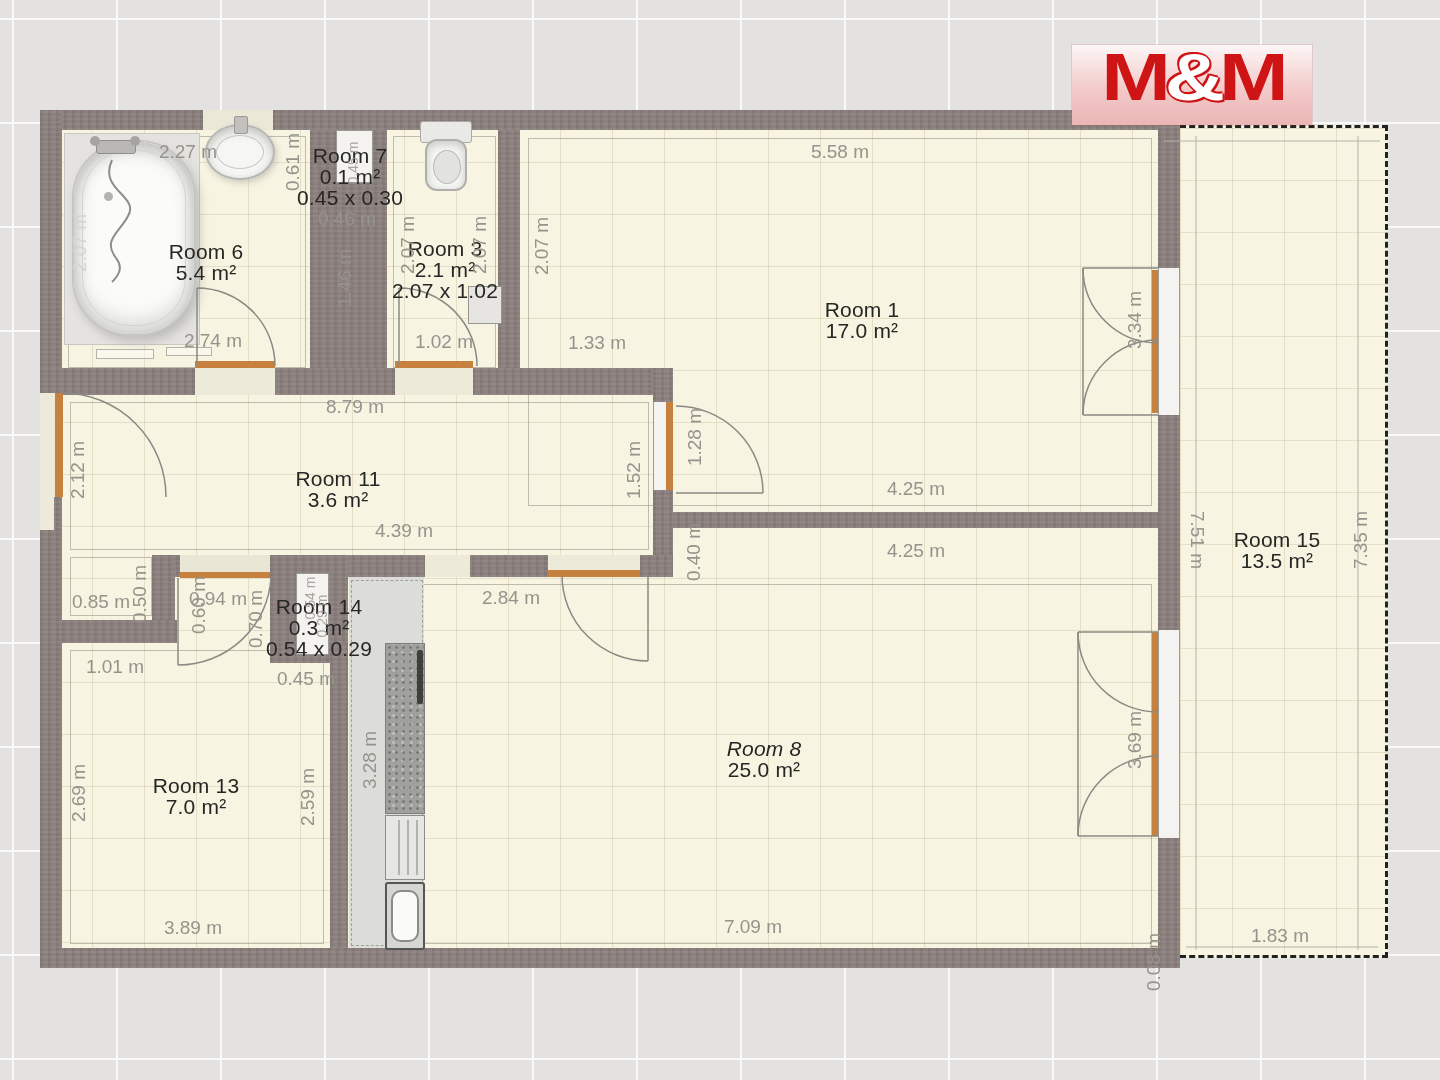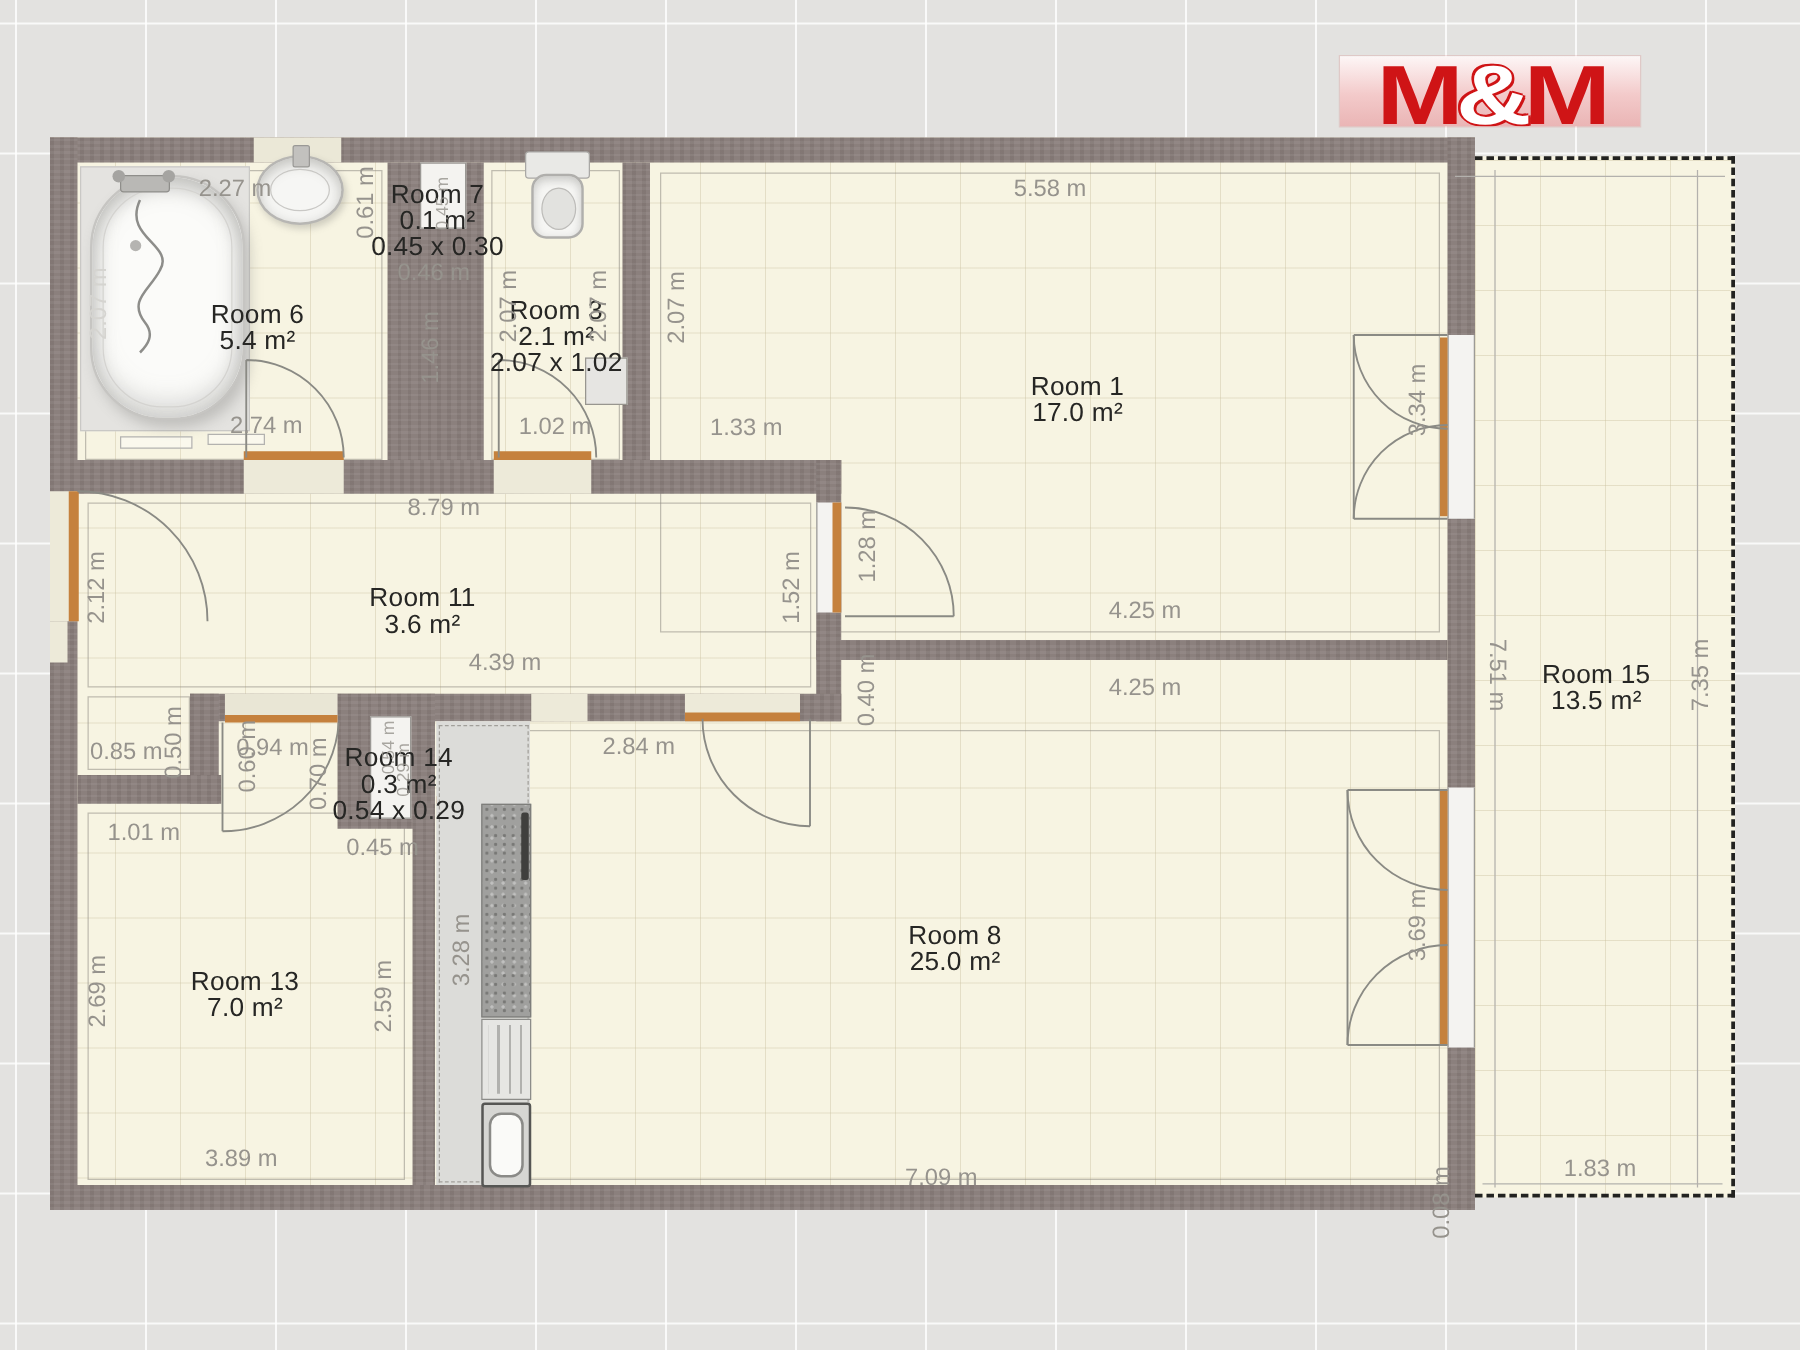--- a/index.html
+++ b/index.html
@@ -78,21 +78,21 @@
   }
   .handle{background:#3f3f3d;border-radius:2px;}
   .drainer{background:#e6e6e3;border:1px solid #8c8c89;box-sizing:border-box;}
   .drainer:before{content:"";position:absolute;left:5px;right:5px;top:4px;bottom:4px;
     background:repeating-linear-gradient(90deg, transparent 0 7px, #b1b1ae 7px 9px);}
   .ksink{background:#d6d6d3;border:2px solid #565654;border-radius:3px;box-sizing:border-box;}
   .kbasin{background:#fafaf8;border:2px solid #8a8a87;border-radius:10px;box-sizing:border-box;}
   .faucet{background:#b9b8b5;border:1px solid #8f8e8b;border-radius:3px;box-sizing:border-box;}
   .knob{background:#a5a4a1;border-radius:50%;}
   
-  #logo{position:absolute;left:1072px;top:45px;width:240px;height:56px;
+  #logo{position:absolute;left:1072px;top:45px;width:240px;height:80px;
     background:linear-gradient(180deg,#fdf6f6 0%,#f3caca 55%,#eab5b5 100%);
     overflow:hidden;text-align:center;box-shadow:0 0 0 1px rgba(200,60,60,.15);}
   #logo .mm{font-weight:900;font-size:82px;line-height:64px;letter-spacing:-6px;color:#cf1416;
     transform:scaleY(.82) scaleX(1.02);display:inline-block;}
   #logo .amp{color:#ffffff;text-shadow:0 2px 0 #cf1416,0 -2px 0 #cf1416,2px 0 0 #cf1416,-2px 0 0 #cf1416,2px 2px 0 #cf1416,-2px -2px 0 #cf1416;}
   #logo-bar{position:absolute;left:1075px;top:128px;width:238px;height:30px;
     background:linear-gradient(180deg,#4aa8e0 0%,#1779bf 60%,#0d63a8 100%);
     color:#fff;font-weight:700;font-size:20px;letter-spacing:12px;text-align:center;line-height:30px;text-indent:12px;}
   svg{position:absolute;left:0;top:0;}
 </style>
@@ -208,21 +208,21 @@
       <div class="rlab" style="left: 445px; top: 291px;">2.07 x 1.02</div>
       <div class="rlab" style="left: 862px; top: 310px;">Room 1</div>
       <div class="rlab" style="left: 862px; top: 331px;">17.0 m²</div>
       <div class="rlab" style="left: 338px; top: 479px;">Room 11</div>
       <div class="rlab" style="left: 338px; top: 500px;">3.6 m²</div>
       <div class="rlab" style="left: 319px; top: 607px;">Room 14</div>
       <div class="rlab" style="left: 319px; top: 628px;">0.3 m²</div>
       <div class="rlab" style="left: 319px; top: 649px;">0.54 x 0.29</div>
       <div class="rlab" style="left: 196px; top: 786px;">Room 13</div>
       <div class="rlab" style="left: 196px; top: 807px;">7.0 m²</div>
-      <div class="rlab" style="left: 764px; top: 749px;">Room 8</div>
+      <div class="rlab" style="left: 764px; top: 749px; font-style: italic;">Room 8</div>
       <div class="rlab" style="left: 764px; top: 770px;">25.0 m²</div>
       <div class="rlab" style="left: 1277px; top: 540px;">Room 15</div>
       <div class="rlab" style="left: 1277px; top: 561px;">13.5 m²</div>
       <div class="dim" style="left: 188px; top: 152px;">2.27 m</div>
       <div class="dim r90n" style="left: 293px; top: 162px;">0.61 m</div>
       <div class="dim" style="left: 347px; top: 219px;">0.46 m</div>
       <div class="dim r90n" style="left: 345px; top: 278px;">1.46 m</div>
       <div class="dim" style="left: 213px; top: 341px;">2.74 m</div>
       <div class="dim r90n light" style="left: 80px; top: 243px;">2.07 m</div>
       <div class="dim" style="left: 840px; top: 152px;">5.58 m</div>
@@ -248,21 +248,21 @@
       <div class="dim" style="left: 511px; top: 598px;">2.84 m</div>
       <div class="dim r90n tiny" style="left: 310px; top: 598px;">0.54 m</div>
       <div class="dim r90n tiny" style="left: 322px; top: 616px;">0.29 m</div>
       <div class="dim r90n tiny" style="left: 353px; top: 163px;">0.45 m</div>
       <div class="dim" style="left: 115px; top: 667px;">1.01 m</div>
       <div class="dim" style="left: 306px; top: 679px;">0.45 m</div>
       <div class="dim r90n" style="left: 370px; top: 760px;">3.28 m</div>
       <div class="dim r90n" style="left: 79px; top: 793px;">2.69 m</div>
       <div class="dim r90n" style="left: 308px; top: 797px;">2.59 m</div>
       <div class="dim" style="left: 193px; top: 928px;">3.89 m</div>
-      <div class="dim" style="left: 753px; top: 927px; margin-top: 16px;">7.09 m</div>
+      <div class="dim" style="left: 753px; top: 927px;">7.09 m</div>
       <div class="dim r90n" style="left: 1135px; top: 740px;">3.69 m</div>
       <div class="dim r90p" style="left: 1197px; top: 540px;">7.51 m</div>
       <div class="dim r90n" style="left: 1361px; top: 540px;">7.35 m</div>
       <div class="dim" style="left: 1280px; top: 936px;">1.83 m</div>
       <div class="dim r90n" style="left: 1154px; top: 962px;">0.08 m</div>
     </div>
 
   <div id="logo">
     <span class="mm"><span>M</span><span class="amp">&amp;</span><span>M</span></span>
   </div>

